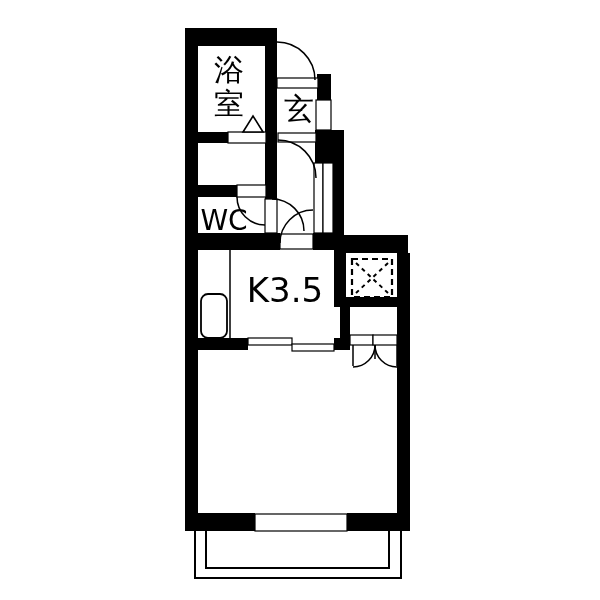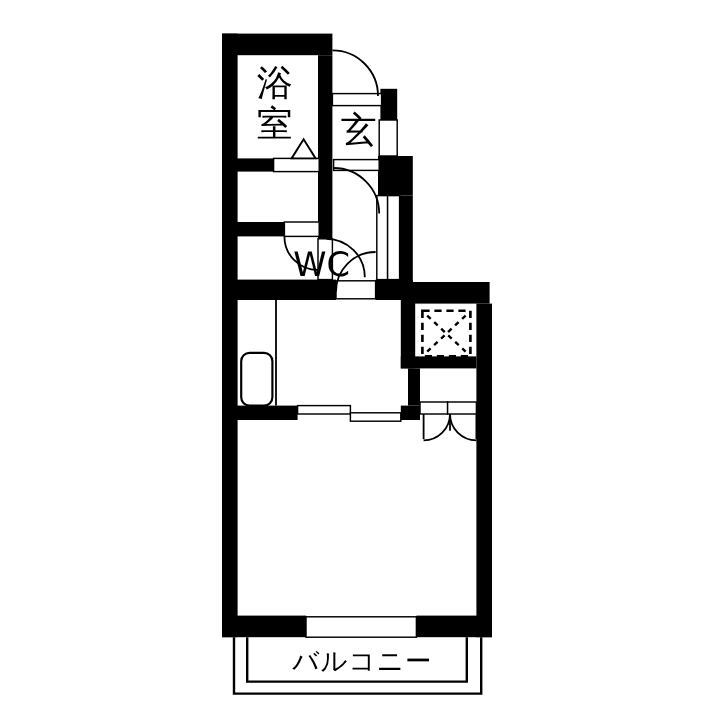--- a/index.html
+++ b/index.html
@@ -4,21 +4,21 @@
 <style>
   html,body{margin:0;padding:0;background:#ffffff;}
   #stage{position:relative;width:548px;height:600px;background:#ffffff;overflow:hidden;
          font-family:"DejaVu Sans","Liberation Sans",sans-serif;}
   #plan-svg{position:absolute;left:0;top:0;}
   .label{position:absolute;color:#000;text-align:center;line-height:1.12;font-weight:500;
          font-family:"DejaVu Sans","Liberation Sans",sans-serif;white-space:pre-line;}
   .label-bathroom{left:211px;top:53px;width:36px;font-size:30px;word-break:break-all;}
   .label-entrance{left:282px;top:92px;width:34px;font-size:30px;}
   .label-ut{left:203px;top:147px;width:56px;font-size:29px;letter-spacing:1px;}
-  .label-wc{left:196px;top:205px;width:56px;font-size:28px;margin-left:44px;}
+  .label-wc{left:196px;top:205px;width:56px;font-size:28px;}
   .label-kitchen{left:233px;top:271px;width:104px;font-size:34px;}
   .label-western{left:249px;top:417px;width:104px;font-size:34px;}
   .label-balcony{left:232px;top:540px;width:140px;font-size:22px;letter-spacing:1px;}
 </style>
 </head>
 <body>
 
 <div id="stage">
 
   <svg id="plan-svg" width="600" height="600" viewBox="0 0 600 600">
@@ -88,14 +88,14 @@
 
     <g stroke="#000000" stroke-width="2" fill="none">
       <path d="M195,531 L195,578 L401,578 L401,531"></path>
       <path d="M206,531 L206,568 L389,568 L389,531"></path>
     </g>
   </svg>
 
   <div class="label label-bathroom">浴室</div>
   <div class="label label-entrance">玄</div>
   <div class="label label-wc">WC</div>
-  <div class="label label-balcony">バルコニー</div>
+  <div class="label label-kitchen">K3.5</div>
 </div>
 
 </body></html>

